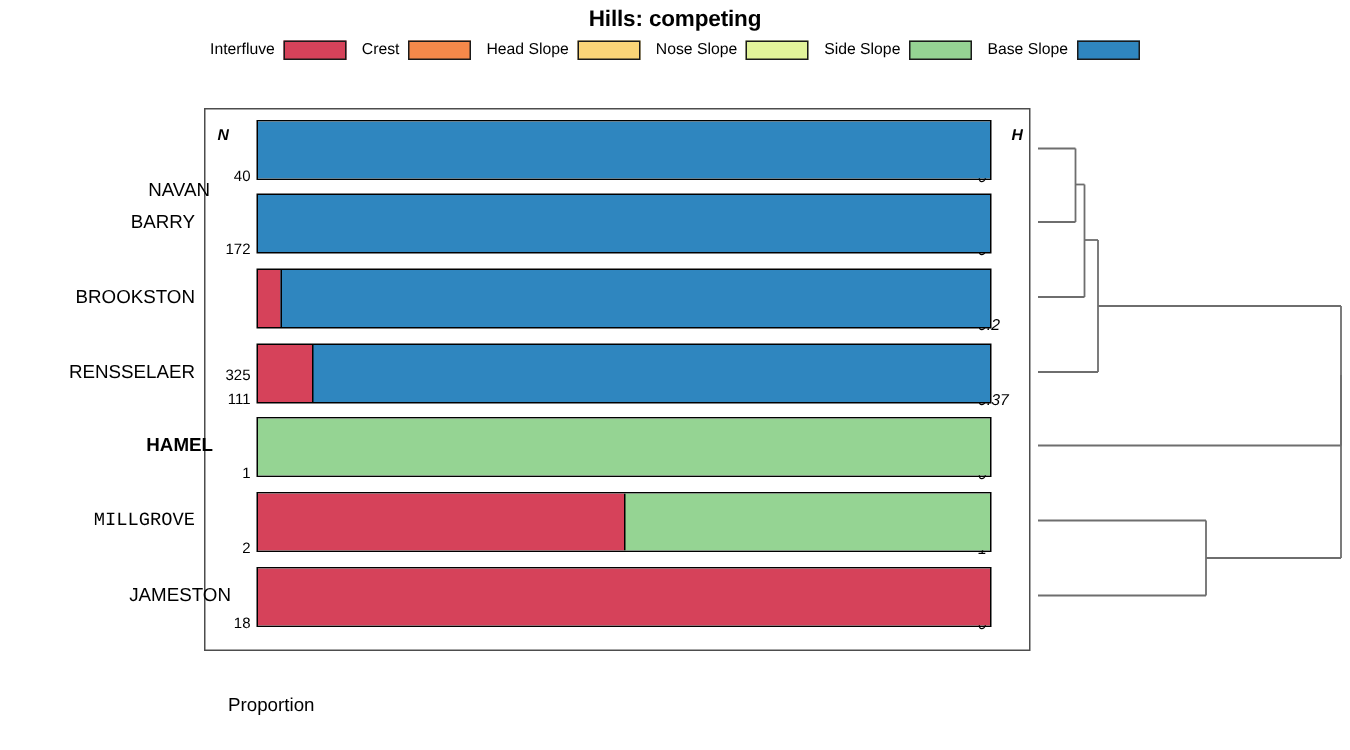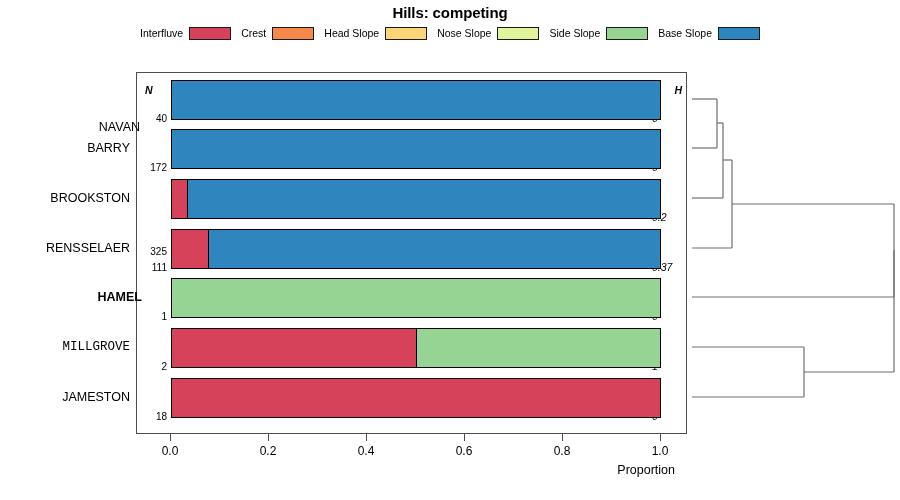--- a/index.html
+++ b/index.html
@@ -151,24 +151,24 @@
   .tick-label {
     position: absolute;
     top: 10px;
     width: 40px;
     margin-left: -20px;
     text-align: center;
     font-size: 12px;
   }
   .axis-title {
     position: absolute;
-    left: 124px;
+    left: 152px;
     top: 463px;
     width: 551px;
-    text-align: right;
+    text-align: left;
     font-size: 12.5px;
   }
 
   
   .dendro {
     position: absolute;
     left: 690px;
     top: 72px;
     width: 210px;
     height: 362px;
@@ -252,37 +252,23 @@
       </div>
     </div>
 
   <div id="row-labels">
       <div class="row-label" style="top: 99px; left: 10px; margin-top: 28px;">NAVAN</div>
       <div class="row-label" style="top: 148px; left: 0px;">BARRY</div>
       <div class="row-label" style="top: 198px; left: 0px; text-align: right;">BROOKSTON</div>
       <div class="row-label" style="top: 248px; left: 0px;">RENSSELAER</div>
       <div class="row-label bold" style="top: 297px; left: 0px; margin-left: 12px;">HAMEL</div>
       <div class="row-label" style="top: 347px; left: 0px; font-family: Liberation Mono, monospace;">MILLGROVE</div>
-      <div class="row-label" style="top: 397px; left: 0px;">JAMESTON</div>
+      <div class="row-label" style="top: 397px; left: 0px; padding-left: 24px;">JAMESTON</div>
     </div>
 
-  <div class="axis" id="axis">
-      <div class="tick" style="left: 34px;"></div>
-      <div class="tick-label" style="left: 34px;">0.0</div>
-      <div class="tick" style="left: 132px;"></div>
-      <div class="tick-label" style="left: 132px;">0.2</div>
-      <div class="tick" style="left: 230px;"></div>
-      <div class="tick-label" style="left: 230px;">0.4</div>
-      <div class="tick" style="left: 328px;"></div>
-      <div class="tick-label" style="left: 328px;">0.6</div>
-      <div class="tick" style="left: 426px;"></div>
-      <div class="tick-label" style="left: 426px;">0.8</div>
-      <div class="tick" style="left: 524px;"></div>
-      <div class="tick-label" style="left: 524px;">1.0</div>
-    </div>
   <div class="axis-title">Proportion</div>
 
   <div class="dendro">
     <svg id="dendro-svg" width="210" height="362" viewBox="0 0 210 362">
         <line x1="2" y1="27" x2="27" y2="27" stroke="#6e6e6e" stroke-width="1.2"></line>
         <line x1="2" y1="76" x2="27" y2="76" stroke="#6e6e6e" stroke-width="1.2"></line>
         <line x1="27" y1="27" x2="27" y2="76" stroke="#6e6e6e" stroke-width="1.2"></line>
         <line x1="27" y1="51" x2="33" y2="51" stroke="#6e6e6e" stroke-width="1.2"></line>
         <line x1="2" y1="126" x2="33" y2="126" stroke="#6e6e6e" stroke-width="1.2"></line>
         <line x1="33" y1="51" x2="33" y2="126" stroke="#6e6e6e" stroke-width="1.2"></line>

